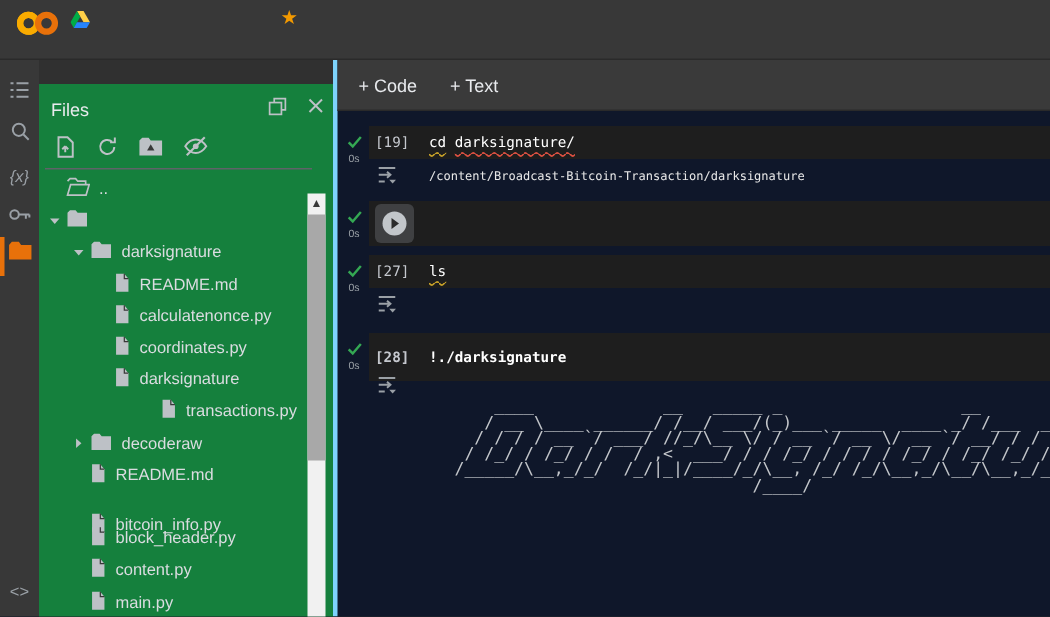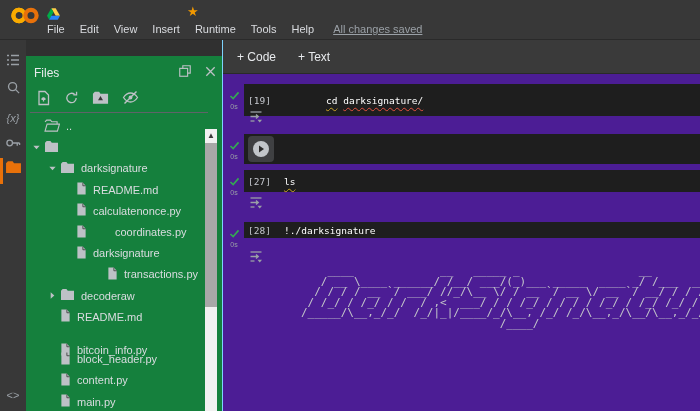--- a/index.html
+++ b/index.html
@@ -60,21 +60,21 @@
     position:absolute; left:179px; top:73px; width:12px; height:298px;
     background:#f1f1f1;
   }
   .fscroll .up { position:absolute; top:1px; left:0; width:12px; height:12px; color:#3a3a3a; font-size:8px; text-align:center; line-height:12px; }
   .fscroll .thumb { position:absolute; left:0; top:14px; width:12px; height:164px; background:#a8a8a8; }
   .fscroll .down { position:absolute; bottom:1px; left:0; width:12px; height:12px; color:#3a3a3a; font-size:8px; text-align:center; line-height:12px; }
 
   
   .content {
     position:absolute; left:222px; top:40px; width:478px; height:371px;
-    background:#4c1d95; border-left:1px solid #7dd3fc;
+    background:#0f172a; border-left:3px solid #7dd3fc;
   }
   .cell-toolbar {
     position:absolute; left:0; top:0; right:0; height:34px;
     background:#3a3a3a; border-bottom:1px solid #2a2a2a;
     display:flex; align-items:center; gap:22px; padding-left:14px;
     font-size:12px; color:#e8eaed;
   }
   .tb-btn { display:flex; align-items:center; gap:5px; cursor:pointer; }
 
   .gutter { position:absolute; left:2px; width:18px; text-align:center; }
@@ -132,30 +132,20 @@
       </svg>
     </span>
     <span class="drive-ico">
       <svg width="13" height="12" viewBox="0 0 16 14">
         <polygon points="5.3,0 10.7,0 16,9.3 10.7,9.3" fill="#ffcf48"></polygon>
         <polygon points="5.3,0 0,9.3 2.7,14 8,4.7" fill="#00ac47"></polygon>
         <polygon points="2.7,14 13.3,14 16,9.3 5.3,9.3" fill="#2684fc"></polygon>
       </svg>
     </span>
     <span class="star">★</span>
-    <div class="menubar">
-        <span class="mi">File</span>
-        <span class="mi">Edit</span>
-        <span class="mi">View</span>
-        <span class="mi">Insert</span>
-        <span class="mi">Runtime</span>
-        <span class="mi">Tools</span>
-        <span class="mi">Help</span>
-        <span class="autosave">All changes saved</span>
-      </div>
   </div>
 
   <div class="rail">
     <div class="rail-ico" style="top:12px">
       <svg width="16" height="16" viewBox="0 0 16 16">
           <path d="M2 3.5h2M2 8h2M2 12.5h2M6 3.5h8M6 8h8M6 12.5h8" stroke="#9aa0a6" stroke-width="1.4" fill="none"></path>
         </svg>
     </div>
     <div class="rail-ico" style="top:40px">
       <svg width="15" height="15" viewBox="0 0 16 16">
@@ -260,21 +250,21 @@
             </svg></span>
           <span class="lbl">README.md</span>
         </div>
         <div class="tree-row" style="top: 144.8px; padding-left: 50px;">
           <span><svg width="11" height="13" viewBox="0 0 12 14">
               <path d="M1.5 0.5h6L10.5 4v9.5h-9z" fill="#bdc1c6"></path>
               <path d="M7.5 0.5V4h3" stroke="#383838" stroke-width="0.9" fill="none"></path>
             </svg></span>
           <span class="lbl">calculatenonce.py</span>
         </div>
-        <div class="tree-row" style="top: 166px; padding-left: 50px; gap: 22px;">
+        <div class="tree-row" style="top: 166px; padding-left: 50px;">
           <span><svg width="11" height="13" viewBox="0 0 12 14">
               <path d="M1.5 0.5h6L10.5 4v9.5h-9z" fill="#bdc1c6"></path>
               <path d="M7.5 0.5V4h3" stroke="#383838" stroke-width="0.9" fill="none"></path>
             </svg></span>
           <span class="lbl">coordinates.py</span>
         </div>
         <div class="tree-row" style="top: 187.2px; padding-left: 50px;">
           <span><svg width="11" height="13" viewBox="0 0 12 14">
               <path d="M1.5 0.5h6L10.5 4v9.5h-9z" fill="#bdc1c6"></path>
               <path d="M7.5 0.5V4h3" stroke="#383838" stroke-width="0.9" fill="none"></path>
@@ -351,31 +341,32 @@
 
   <div class="content">
     <div class="cell-toolbar">
       <span class="tb-btn">+ Code</span>
       <span class="tb-btn">+ Text</span>
     </div>
     <div id="cells">
         <div class="gutter" style="top: 46px;"><span><svg width="11" height="9" viewBox="0 0 12 10">
               <path d="M1.5 5.5l3 3L10.5 1.5" stroke="#34a853" stroke-width="1.8" fill="none"></path>
             </svg></span><span class="t">0s</span></div>
-        <div class="code-strip" style="top: 44px; height: 32px; gap: 42px;">
+        <div class="code-strip" style="top: 44px; height: 22px;">
           <span class="exec">[19]</span>
           <pre class="codetext"><span class="sq-y">cd</span><span> </span><span class="sq-r">darksignature/</span></pre>
         </div>
         <div class="out-block" style="top: 66px; height: 28px;">
           <span class="out-icon"><svg width="16" height="15" viewBox="0 0 16 15">
               <path d="M2.5 3h11" stroke="#9aa0a6" stroke-width="1.3"></path>
               <path d="M2.5 7.5h7.5M8 5.5l2.3 2-2.3 2" stroke="#9aa0a6" stroke-width="1.3" fill="none"></path>
               <path d="M2.5 12h4" stroke="#9aa0a6" stroke-width="1.3"></path>
               <path d="M9.5 10.8h4.5l-2.25 2.6z" fill="#9aa0a6"></path>
             </svg></span>
+          <pre class="out-pre"><span>/content/Broadcast-Bitcoin-Transaction/darksignature</span></pre>
         </div>
         <div class="gutter" style="top: 96px;"><span><svg width="11" height="9" viewBox="0 0 12 10">
               <path d="M1.5 5.5l3 3L10.5 1.5" stroke="#34a853" stroke-width="1.8" fill="none"></path>
             </svg></span><span class="t">0s</span></div>
         <div class="code-strip" style="top: 94px; height: 30px;">
           <span class="playbtn">
             <svg width="18" height="18" viewBox="0 0 18 18">
               <circle cx="9" cy="9" r="8" fill="#c2c6ca"></circle>
               <path d="M7 5.4l5 3.6-5 3.6z" fill="#2b2b2b"></path>
             </svg>
@@ -392,21 +383,21 @@
           <span class="out-icon"><svg width="16" height="15" viewBox="0 0 16 15">
               <path d="M2.5 3h11" stroke="#9aa0a6" stroke-width="1.3"></path>
               <path d="M2.5 7.5h7.5M8 5.5l2.3 2-2.3 2" stroke="#9aa0a6" stroke-width="1.3" fill="none"></path>
               <path d="M2.5 12h4" stroke="#9aa0a6" stroke-width="1.3"></path>
               <path d="M9.5 10.8h4.5l-2.25 2.6z" fill="#9aa0a6"></path>
             </svg></span>
         </div>
         <div class="gutter" style="top: 184px;"><span><svg width="11" height="9" viewBox="0 0 12 10">
               <path d="M1.5 5.5l3 3L10.5 1.5" stroke="#34a853" stroke-width="1.8" fill="none"></path>
             </svg></span><span class="t">0s</span></div>
-        <div class="code-strip" style="top: 182px; height: 16px;">
+        <div class="code-strip" style="top: 182px; height: 32px; font-weight: bold;">
           <span class="exec">[28]</span>
           <pre class="codetext"><span>!./darksignature</span></pre>
         </div>
         <div class="out-block" style="top: 206px; height: 165px;">
           <span class="out-icon"><svg width="16" height="15" viewBox="0 0 16 15">
               <path d="M2.5 3h11" stroke="#9aa0a6" stroke-width="1.3"></path>
               <path d="M2.5 7.5h7.5M8 5.5l2.3 2-2.3 2" stroke="#9aa0a6" stroke-width="1.3" fill="none"></path>
               <path d="M2.5 12h4" stroke="#9aa0a6" stroke-width="1.3"></path>
               <path d="M9.5 10.8h4.5l-2.25 2.6z" fill="#9aa0a6"></path>
             </svg></span>

